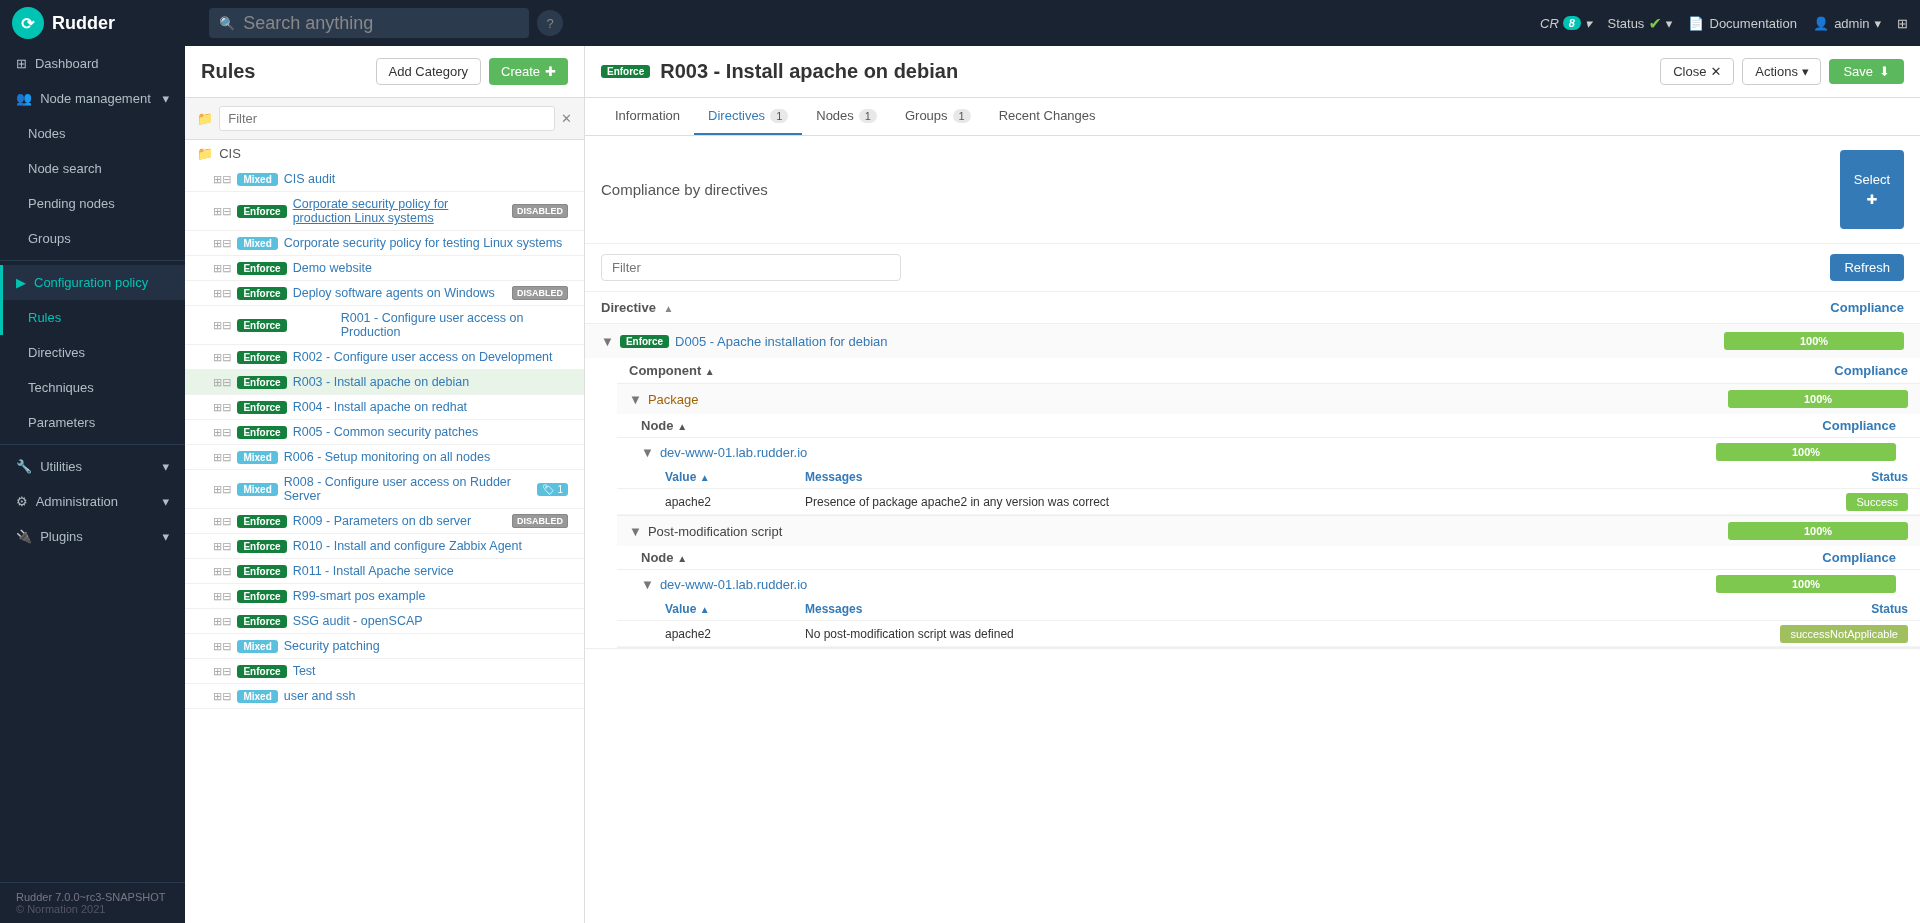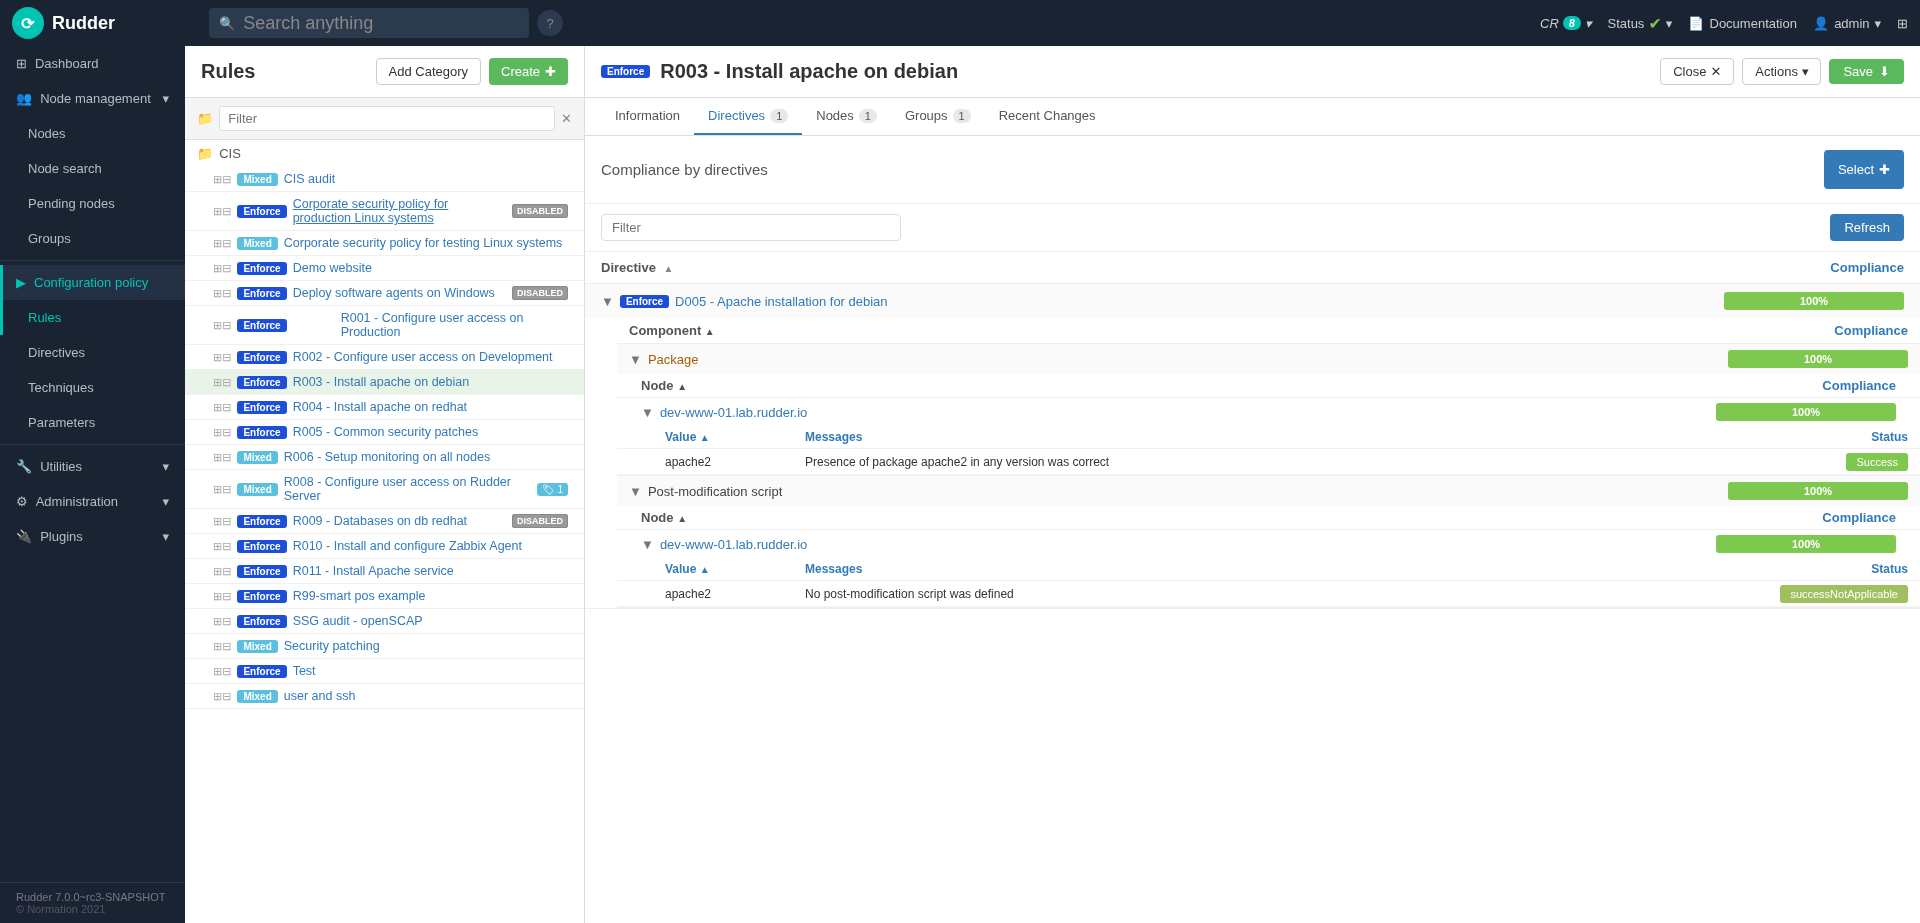--- a/index.html
+++ b/index.html
@@ -228,21 +228,21 @@
     .rule-item.active { background: #e8f4e8; }
     .badge {
       display: inline-block;
       padding: 1px 6px;
       border-radius: 3px;
       font-size: 10px;
       font-weight: bold;
       color: white;
       white-space: nowrap;
     }
-    .badge-enforce { background: #1d4ed8; text-align: center; }
+    .badge-enforce { background: #15803d; text-align: center; }
     .badge-mixed { background: #5bc0de; }
     .badge-disabled { background: #999; color: white; font-size: 9px; border: 1px solid #888; padding: 1px 4px; border-radius: 2px; }
 
     
     .detail-panel {
       flex: 1;
       display: flex;
       flex-direction: column;
       overflow: hidden;
       background: white;
@@ -350,27 +350,28 @@
       border-bottom: 1px solid #eee;
     }
     .compliance-title {
       font-size: 15px;
       color: #555;
     }
     .btn-select {
       background: #337ab7;
       border: none;
       border-radius: 4px;
-      padding: 12px 14px;
+      padding: 22px 14px;
       cursor: pointer;
       font-size: 13px;
       color: white;
       display: flex;
       align-items: center;
       gap: 5px;
+      flex-direction: column;
     }
     .filter-row {
       display: flex;
       align-items: center;
       justify-content: space-between;
       padding: 10px 16px;
       border-bottom: 1px solid #eee;
     }
     .filter-input {
       border: 1px solid #ddd;
@@ -648,21 +649,21 @@
   </div>
           <div class="rule-item">
     <span style="color:#aaa;font-size:11px;">⊞⊟</span>
     <span class="badge badge-mixed">Mixed</span>
     <span style="flex:1;">R008 - Configure user access on Rudder Server</span>
      <span style="background:#5bc0de;color:white;font-size:10px;border-radius:3px;padding:1px 5px;">🏷 1</span>
   </div>
           <div class="rule-item">
     <span style="color:#aaa;font-size:11px;">⊞⊟</span>
     <span class="badge badge-enforce">Enforce</span>
-    <span style="flex:1;">R009 - Databases on db redhat</span>
+    <span style="flex:1;">R009 - Parameters on db server</span>
      <span class="badge badge-disabled">DISABLED</span>
   </div>
           <div class="rule-item">
     <span style="color:#aaa;font-size:11px;">⊞⊟</span>
     <span class="badge badge-enforce">Enforce</span>
     <span style="flex:1;">R010 - Install and configure Zabbix Agent</span>
 
   </div>
           <div class="rule-item">
     <span style="color:#aaa;font-size:11px;">⊞⊟</span>

